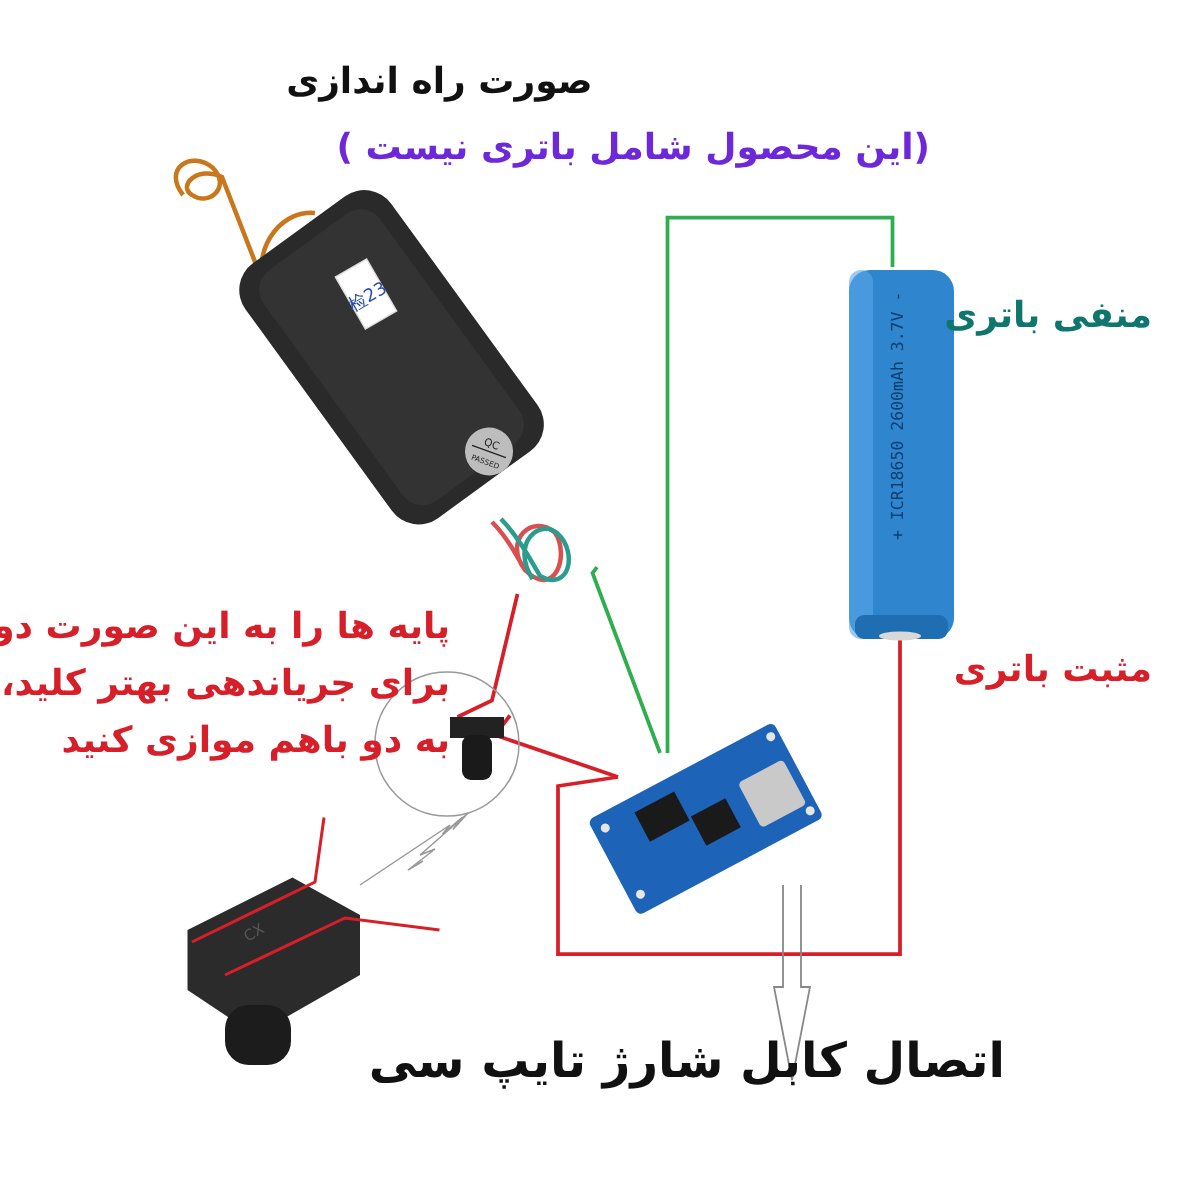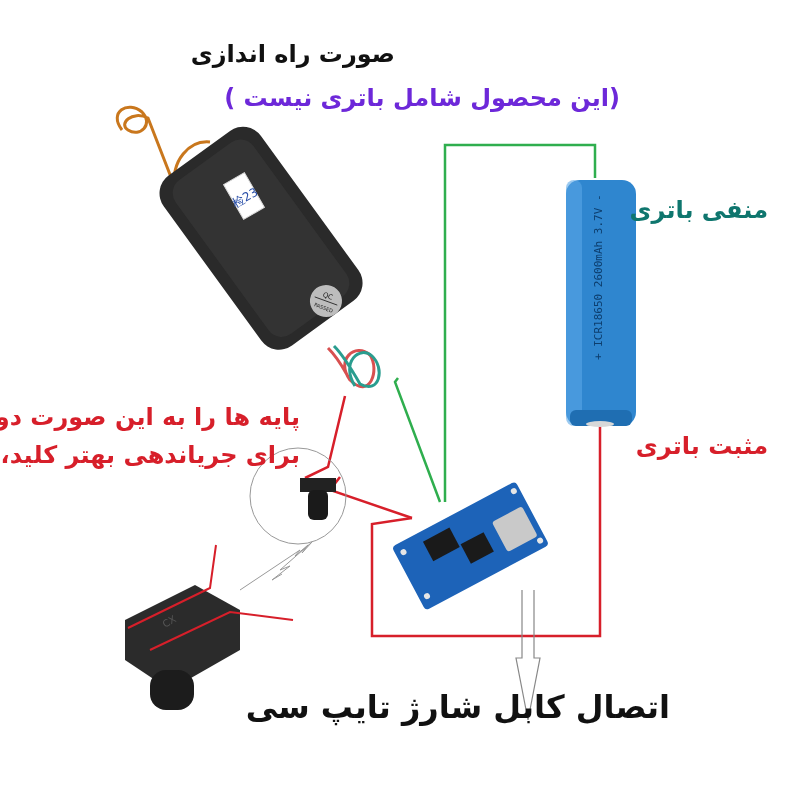--- a/index.html
+++ b/index.html
@@ -95,14 +95,15 @@
   </g>
 </svg>
 
 <div class="label title">صورت راه اندازی</div>
 <div class="label subtitle">(این محصول شامل باتری نیست )</div>
 <div class="label neg">منفی باتری</div>
 <div class="label pos">مثبت باتری</div>
 <div class="label note">
   <div>پایه ها را به این صورت دو</div>
   <div>برای جریاندهی بهتر کلید،</div>
+  <div>به دو باهم موازی کنید</div>
 </div>
 <div class="label usb">اتصال کابل شارژ تایپ سی</div>
 
 </body></html>

